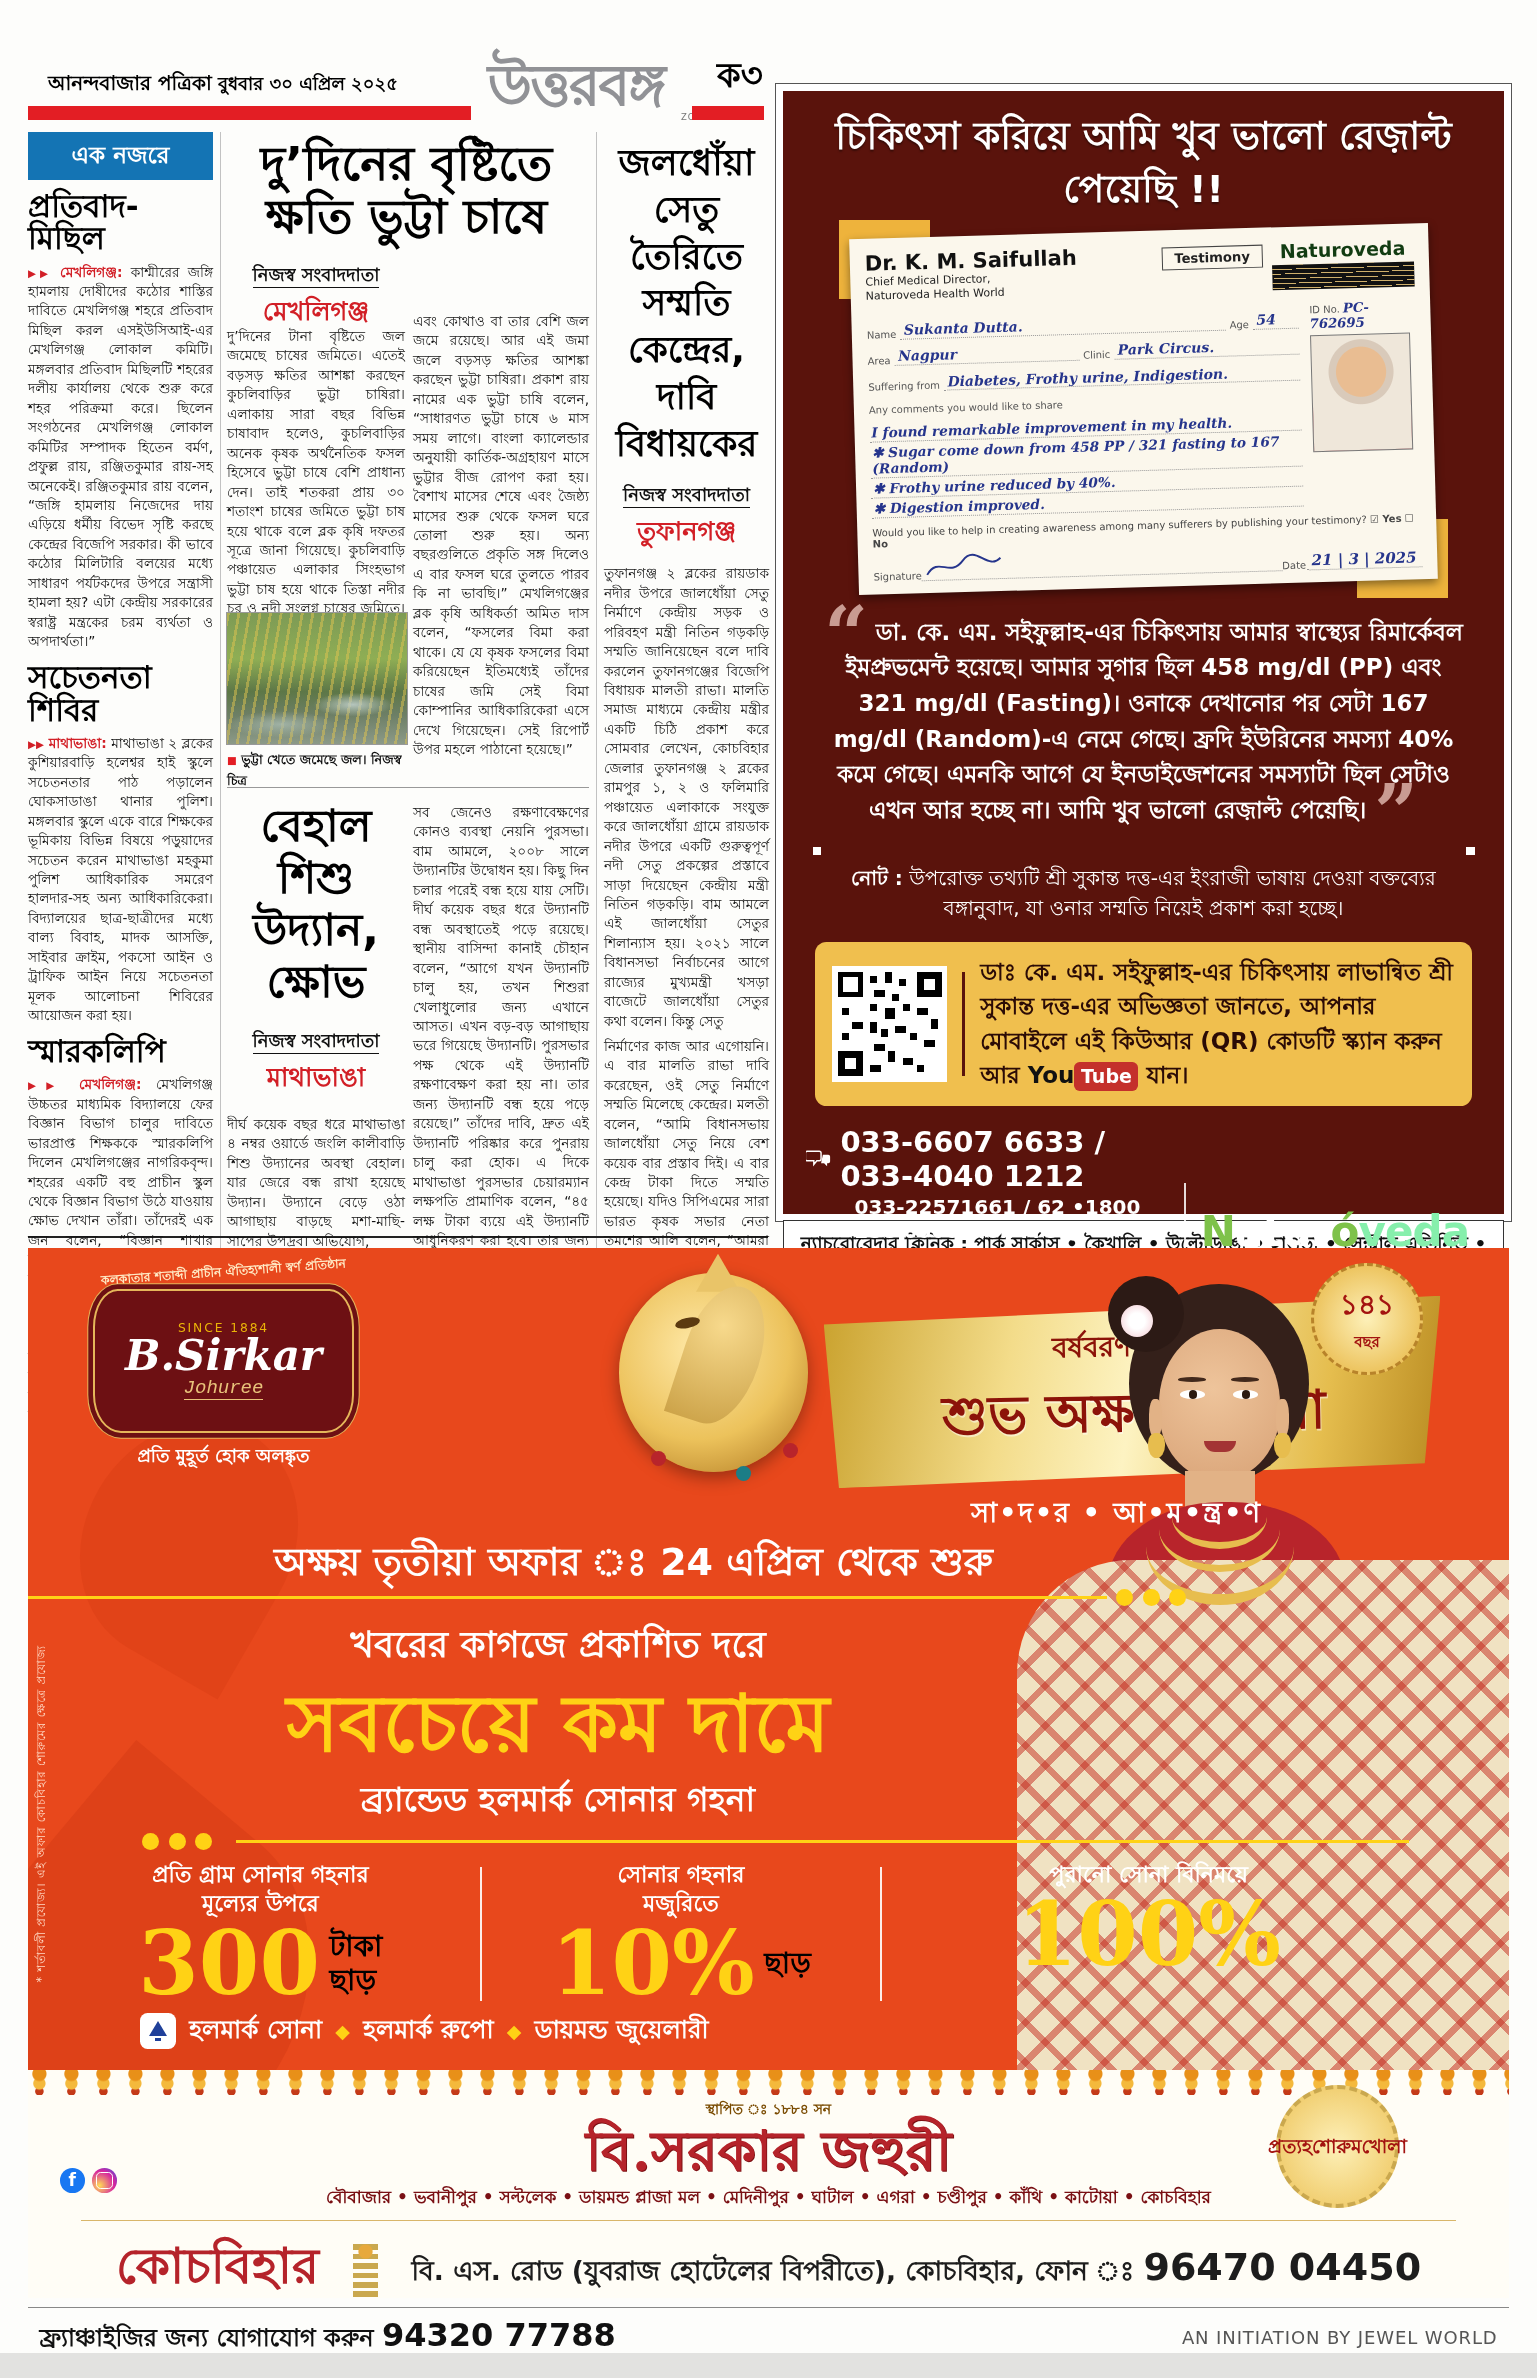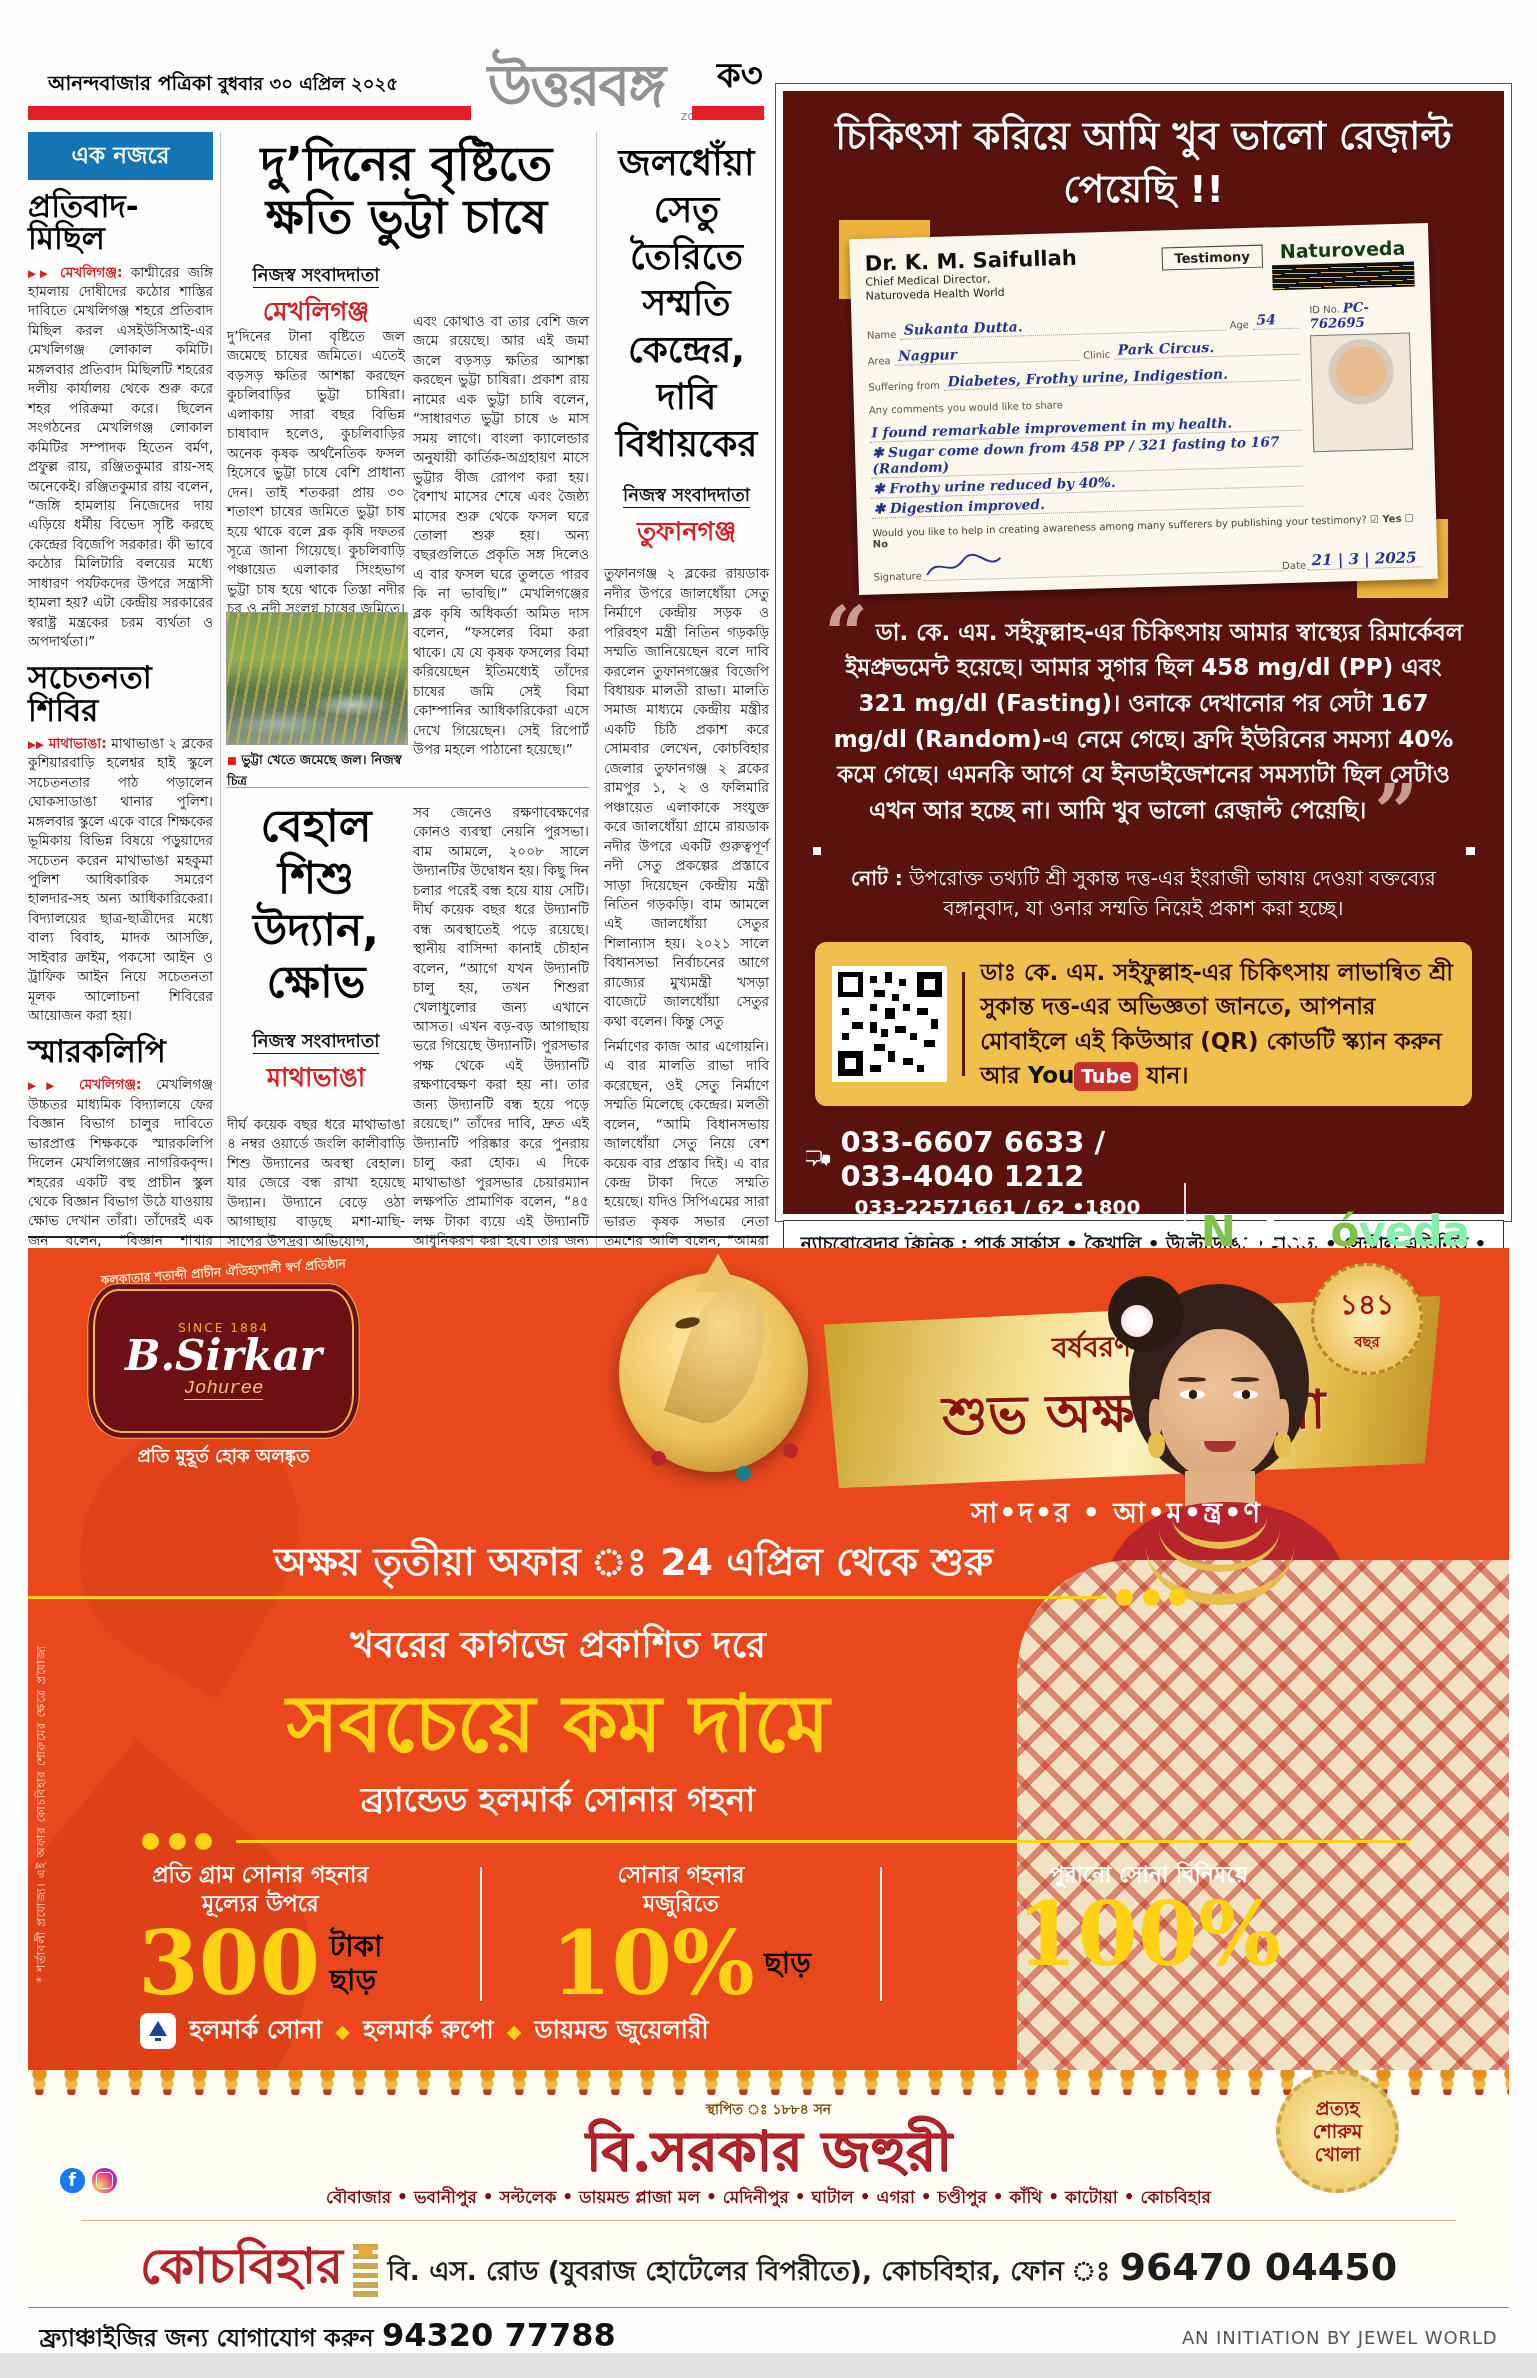--- a/index.html
+++ b/index.html
@@ -214,26 +214,26 @@
   .garland{height:24.6px;
      background:radial-gradient(circle at 11.4px 3.8px,#e89018 6.6px,transparent 7.6px),
                 radial-gradient(circle at 11.4px 13.2px,#f4b93c 5.7px,transparent 6.6px),
                 radial-gradient(circle at 11.4px 21px,#c43a18 3.8px,transparent 4.7px);
      background-size:32px 24.6px;background-repeat:repeat-x;}
   .estd{ text-align:center;color:#7a4b00;font-size:14px;font-weight:bold;margin-top:3.8px;}
   .brandbn{text-align:center;color:#b5232a;font-size:55px;font-weight:800;line-height:1.05;
            font-family:"DejaVu Serif","Liberation Serif",serif;text-shadow:0.9px 0.9px 0 #7c0f12;}
   .socrow{position:absolute;left:32px;top:98px;display:flex;gap:7.6px;}
   .locs{text-align:center;color:#7a1014;font-size:17px;font-weight:800;margin-top:3.8px;}
-  .sunbadge{position:absolute;right:110px;top:0;width:115px;height:115px;border-radius:50%;
+  .sunbadge{position:absolute;right:110px;top:15px;width:115px;height:115px;border-radius:50%;
             background:radial-gradient(circle,#fdf0b8,#f0cc6c 80%);border:4.7px dashed #caa84e;
-            display:flex;flex-direction:column;align-items:center;justify-content:center;z-index:6;}
+            display:flex;flex-direction:row;align-items:center;justify-content:center;z-index:6;}
   .sunbadge div{color:#a31310;font-size:19px;font-weight:800;line-height:1.2;}
   .jw-bdiv{height:1.9px;background:#d9b66a;margin:7.6px 53px 0;}
-  .cityrow{display:flex;align-items:center;justify-content:center;gap:10px;margin-top:7.6px;}
+  .cityrow{display:flex;align-items:center;justify-content:center;gap:34px;margin-top:7.6px;}
   .city{color:#b5232a;font-size:49px;font-weight:800;font-family:"DejaVu Serif","Liberation Serif",serif;}
   .lamp{width:24.6px;height:53px;background:
         radial-gradient(circle at 50% 7.6px,#e7a93c 6.6px,transparent 7.6px),
         repeating-linear-gradient(180deg,#caa84e 0 5.7px,transparent 5.7px 9.5px);}
   .addr{color:#1d1d1d;font-size:26.5px;font-weight:bold;}
   .addr b{font-size:38px;font-weight:800;}
   .franch{position:absolute;left:28px;top:2307px;width:1481px;display:flex;justify-content:space-between;
           align-items:center;border-top:1.9px solid #888;border-bottom:1.9px solid #888;padding:7.6px 11.4px;
           box-sizing:border-box;}
   .franch .l{font-size:24px;font-weight:800;color:#111;}

